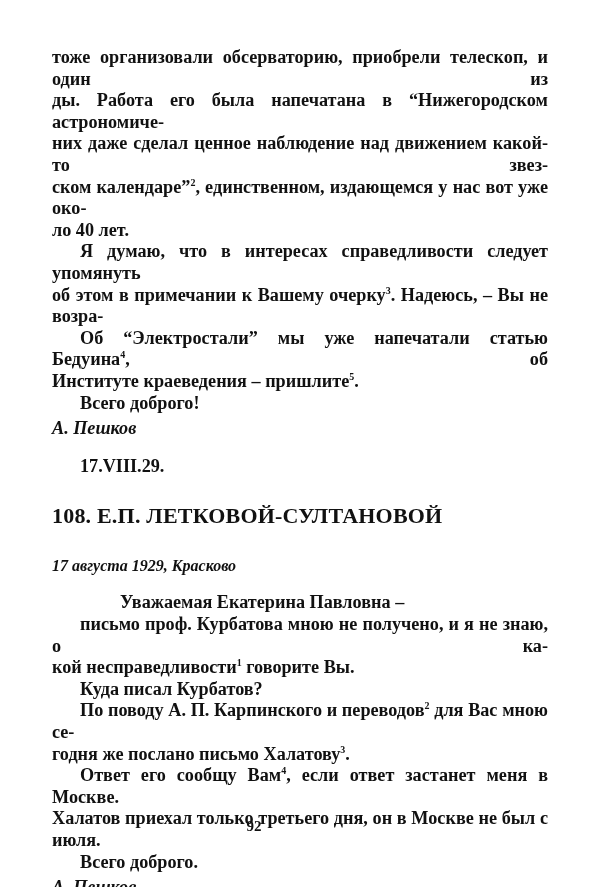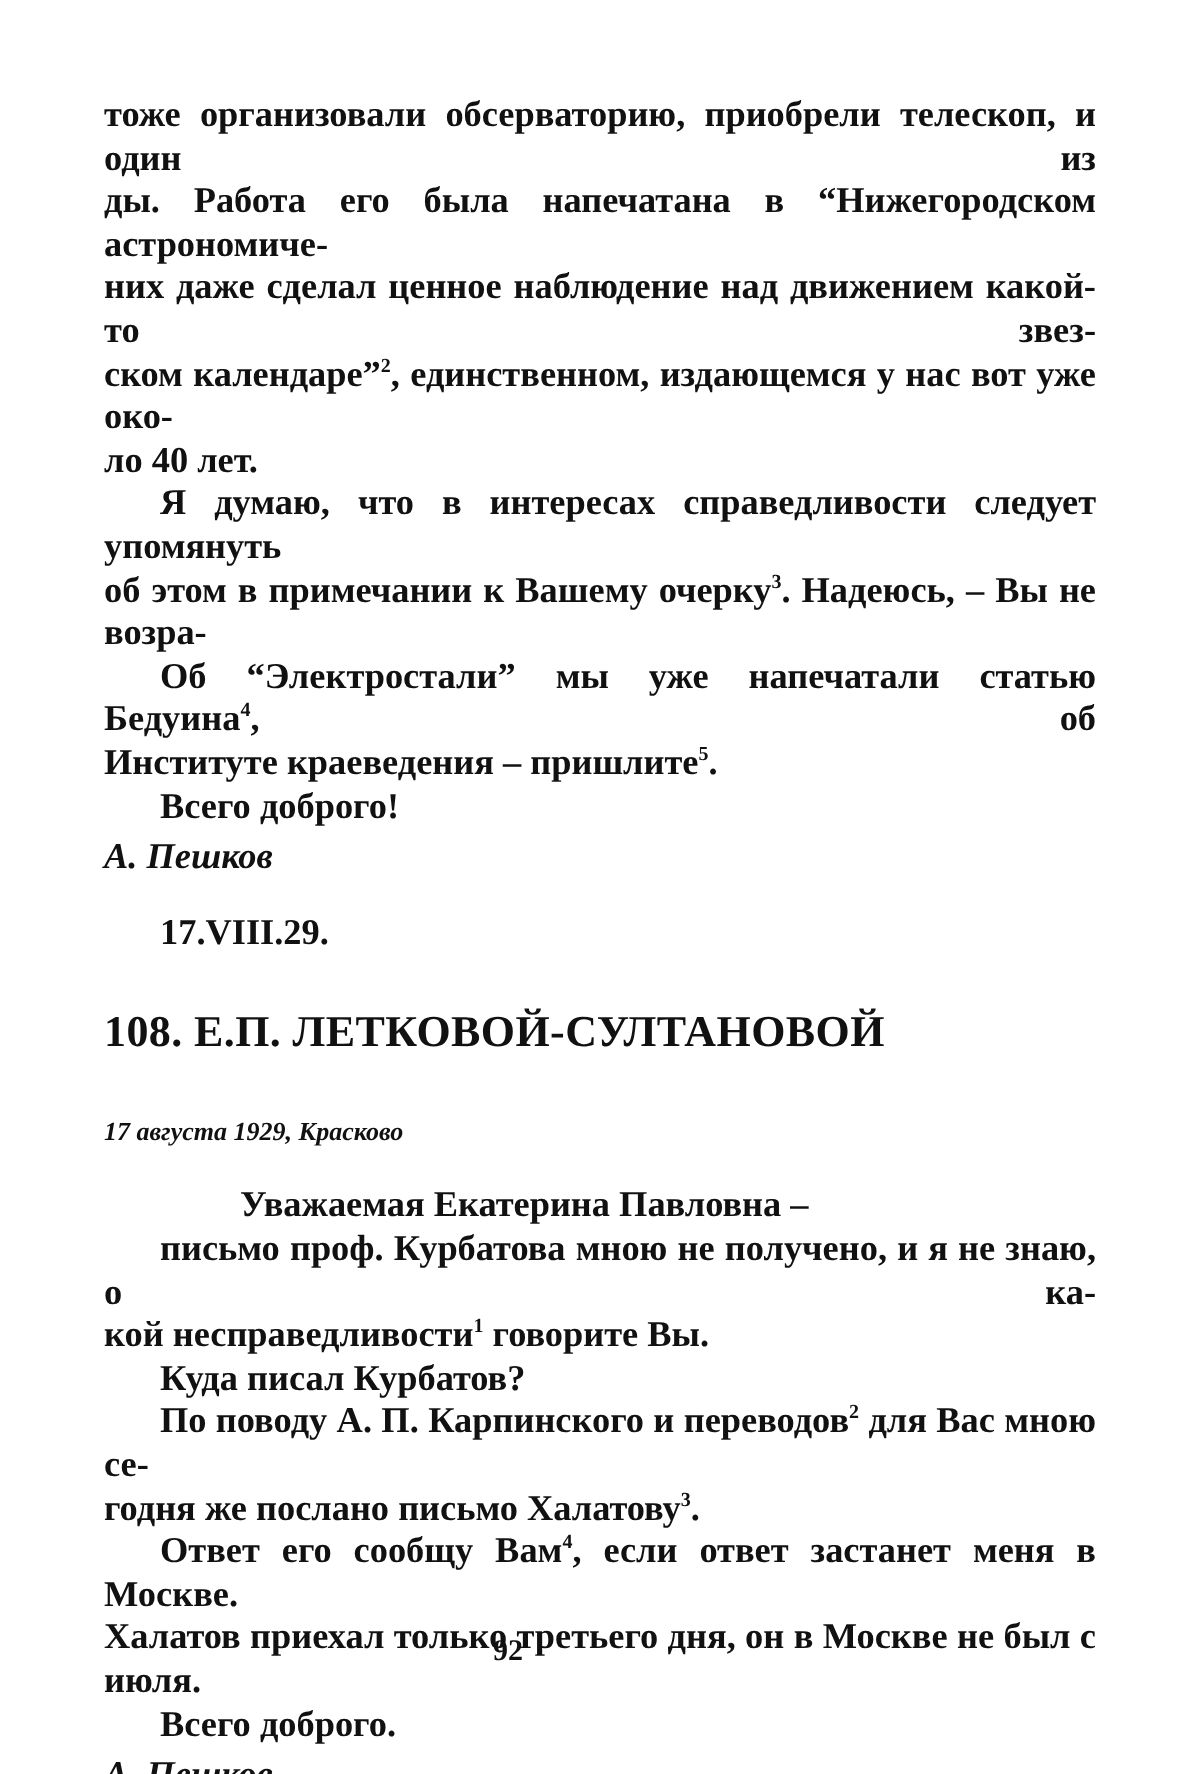--- a/index.html
+++ b/index.html
@@ -49,21 +49,21 @@
     .letter-heading {
       text-align: left;
       font-weight: bold;
       font-size: 22px;
       margin-top: 28px;
       letter-spacing: 0.2px;
     }
     .letter-place {
       text-align: center;
       font-style: italic;
-      font-size: 13px;
+      font-size: 16px;
       margin-top: 28px;
     }
     .salutation {
       padding-left: 68px;
       margin-top: 16px;
     }
     .page-number {
       position: absolute;
       left: 0;
       width: 508px;

